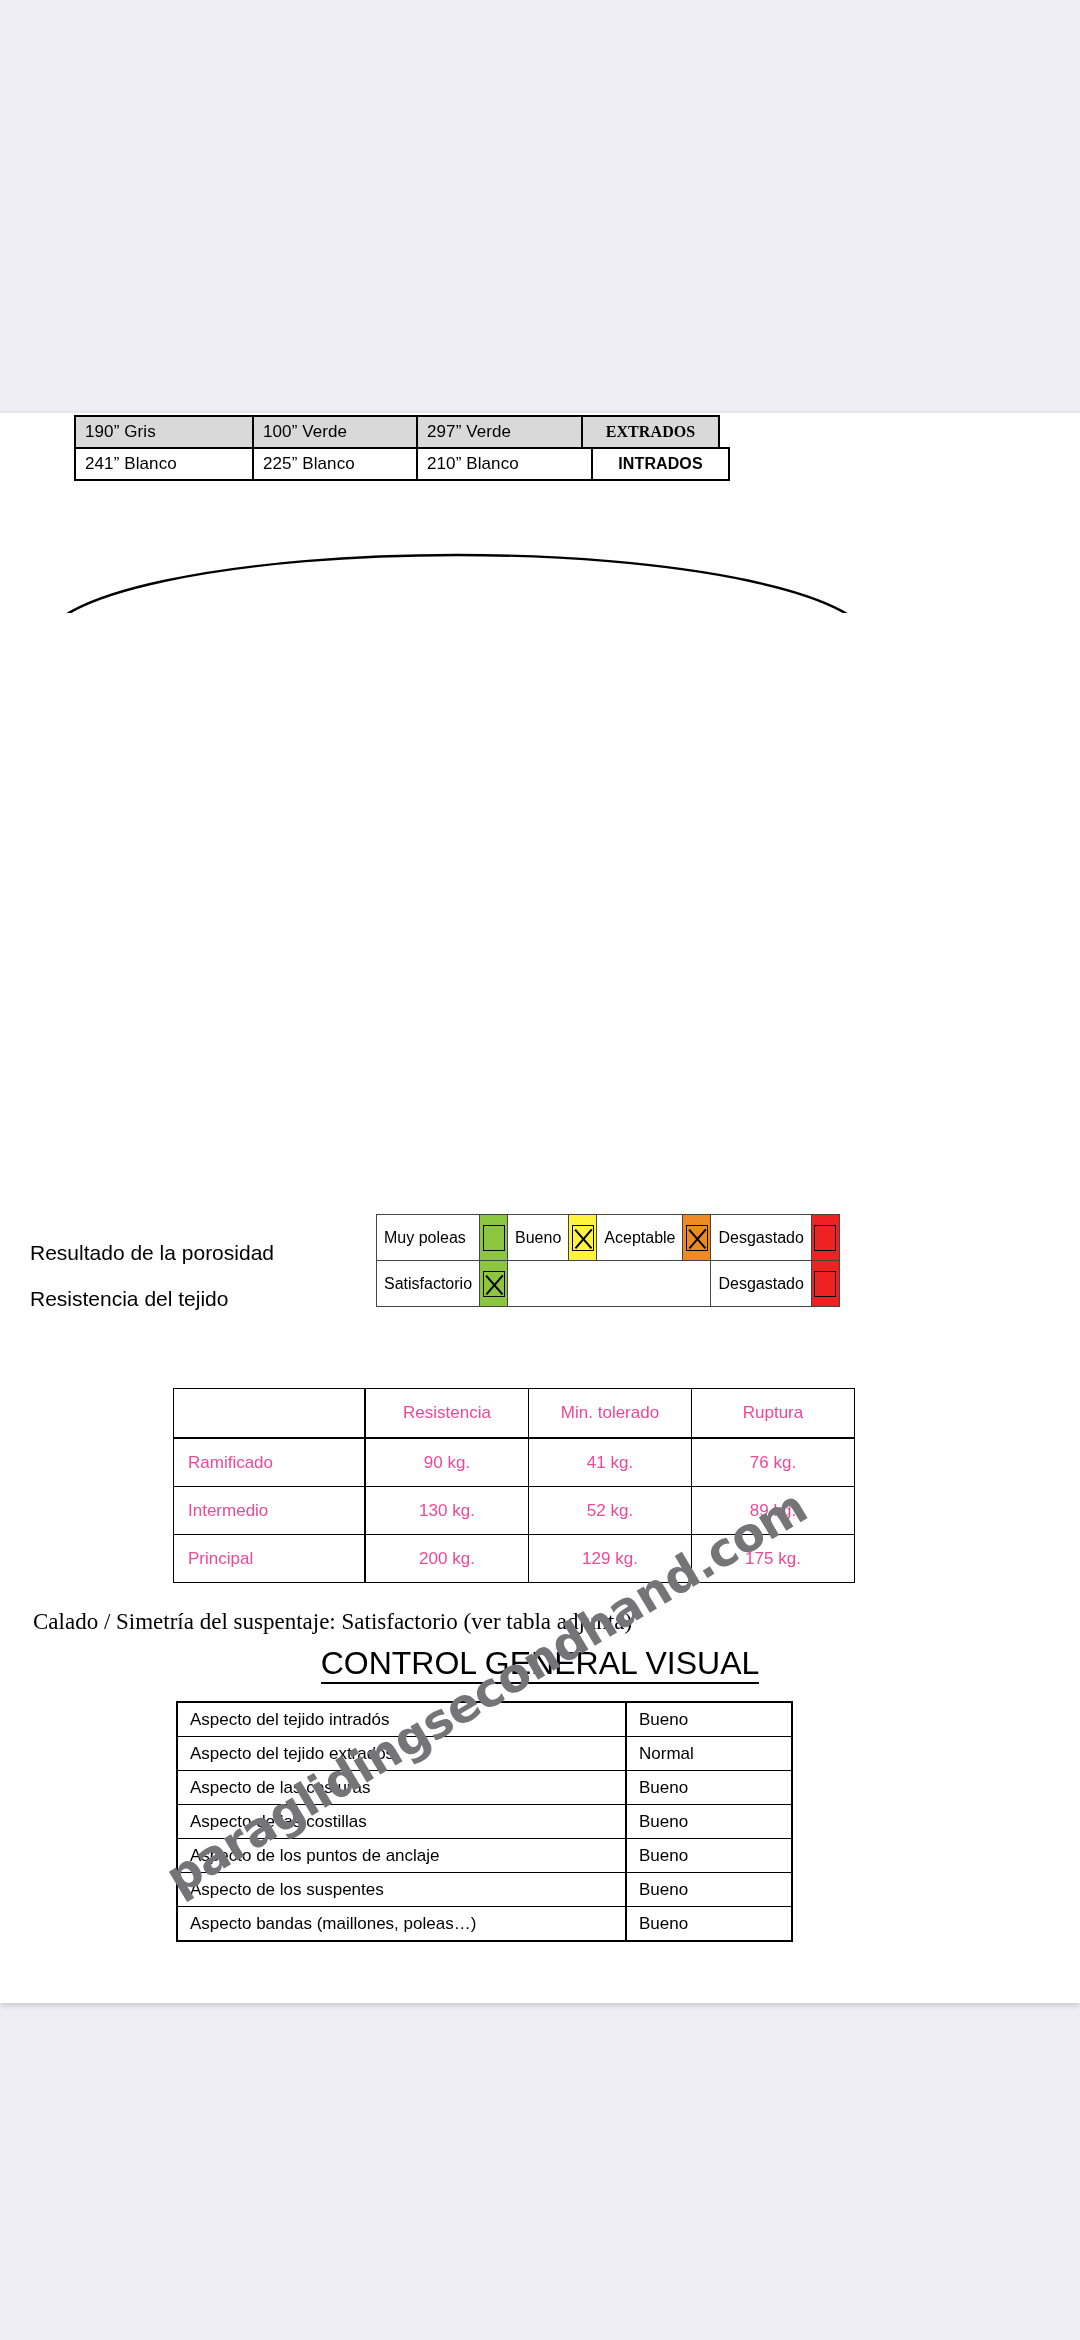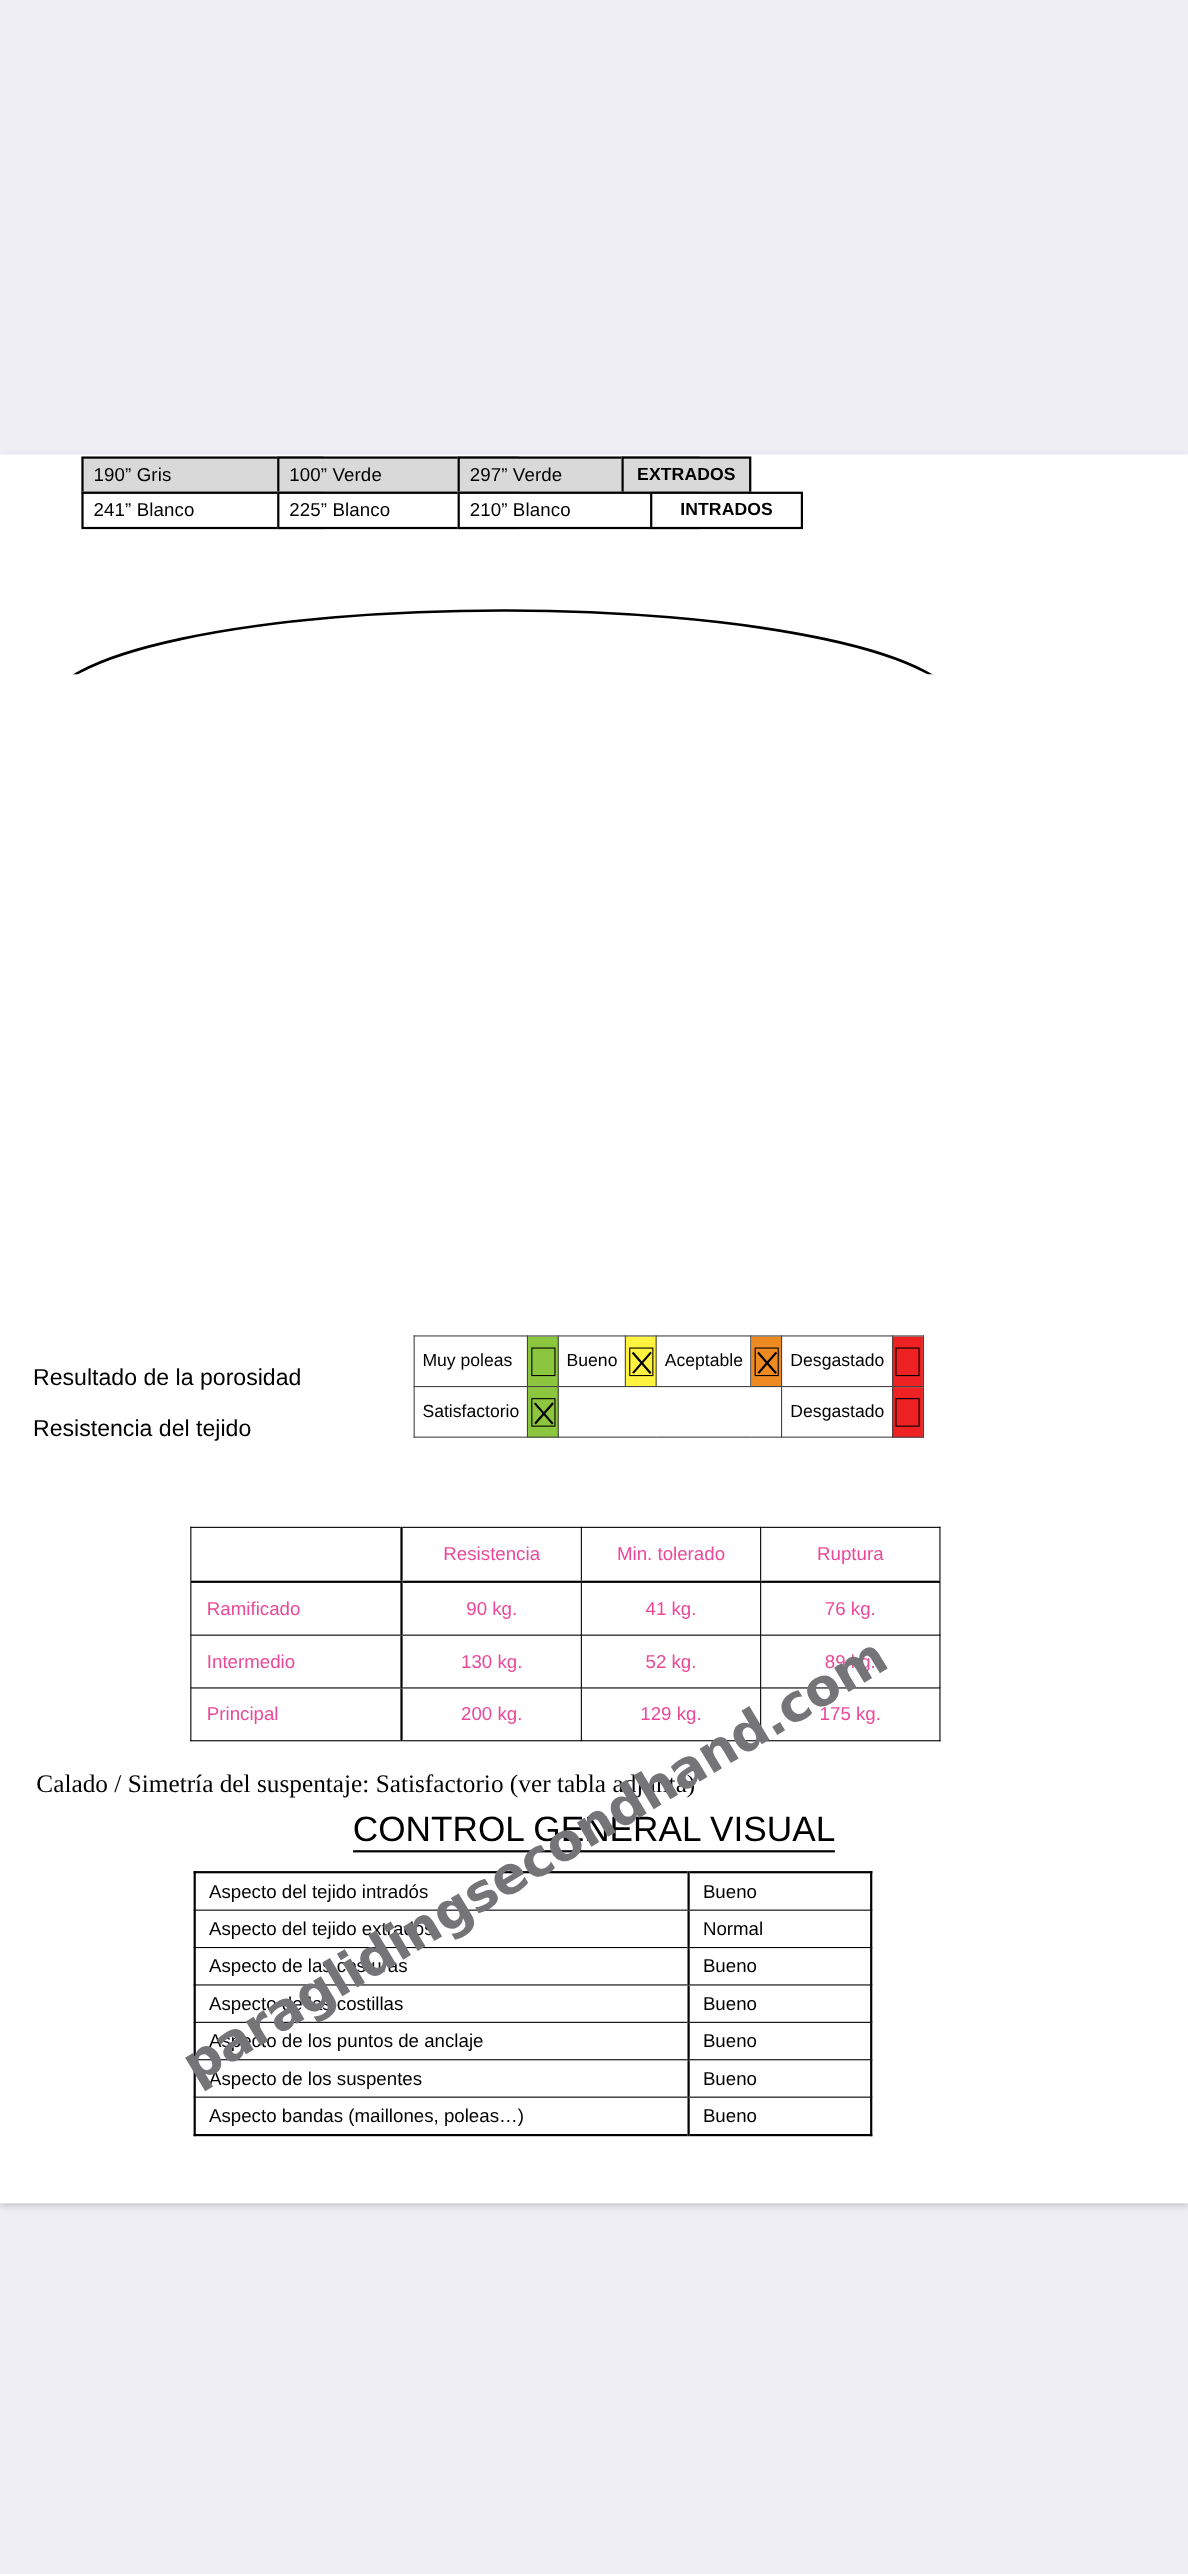--- a/index.html
+++ b/index.html
@@ -201,21 +201,21 @@
 
   <div id="celldiagram">
 
     <svg id="ellipse-svg" width="1080" height="200">
       <ellipse cx="457" cy="230" rx="413" ry="88" fill="none" stroke="#000" stroke-width="2.4"></ellipse>
     </svg>
 
     <div class="bx shaded" style="left:74px; top:2px; width:220px; height:34px;">190” Gris</div>
     <div class="bx shaded" style="left:252px; top:2px; width:220px; height:34px;">100” Verde</div>
     <div class="bx shaded" style="left:416px; top:2px; width:220px; height:34px;">297” Verde</div>
-    <div class="bx shaded bold" style="left:565px; top:2px; width:118px; height:34px; justify-content:center; padding-left:0;">EXTRADOS</div>
+    <div class="bx shaded bold" style="left:581px; top:2px; width:139px; height:34px; justify-content:center; padding-left:0;font-family:Liberation Serif, serif;">EXTRADOS</div>
 
     <div class="bx" style="left:74px; top:34px; width:220px; height:34px;">241” Blanco</div>
     <div class="bx" style="left:252px; top:34px; width:220px; height:34px;">225” Blanco</div>
     <div class="bx" style="left:416px; top:34px; width:220px; height:34px;">210” Blanco</div>
     <div class="bx bold" style="left:591px; top:34px; width:139px; height:34px; justify-content:center; padding-left:0;">INTRADOS</div>
   </div>
 
   <div id="porosity-labels">
     <div class="por-label">Resultado de la porosidad</div>
     <div class="por-label" style="margin-top:-4px;">Resistencia del tejido</div>

